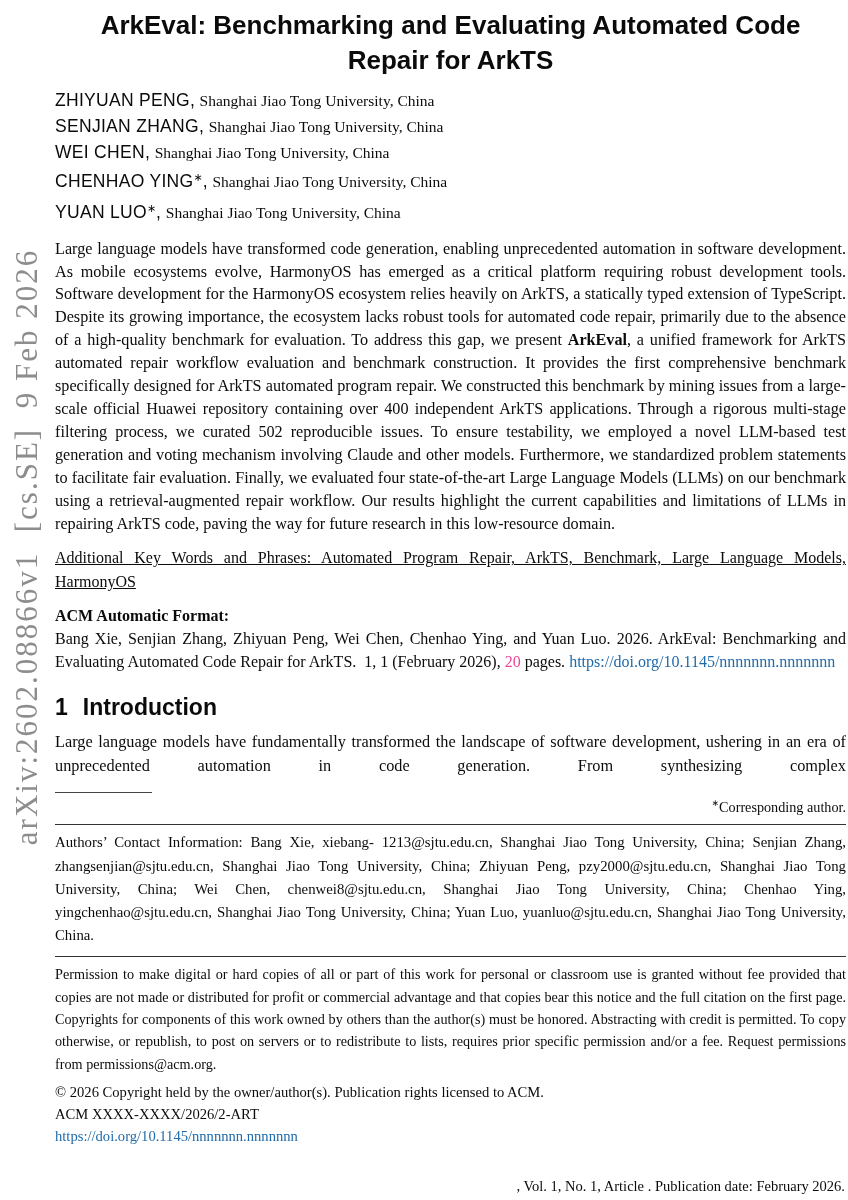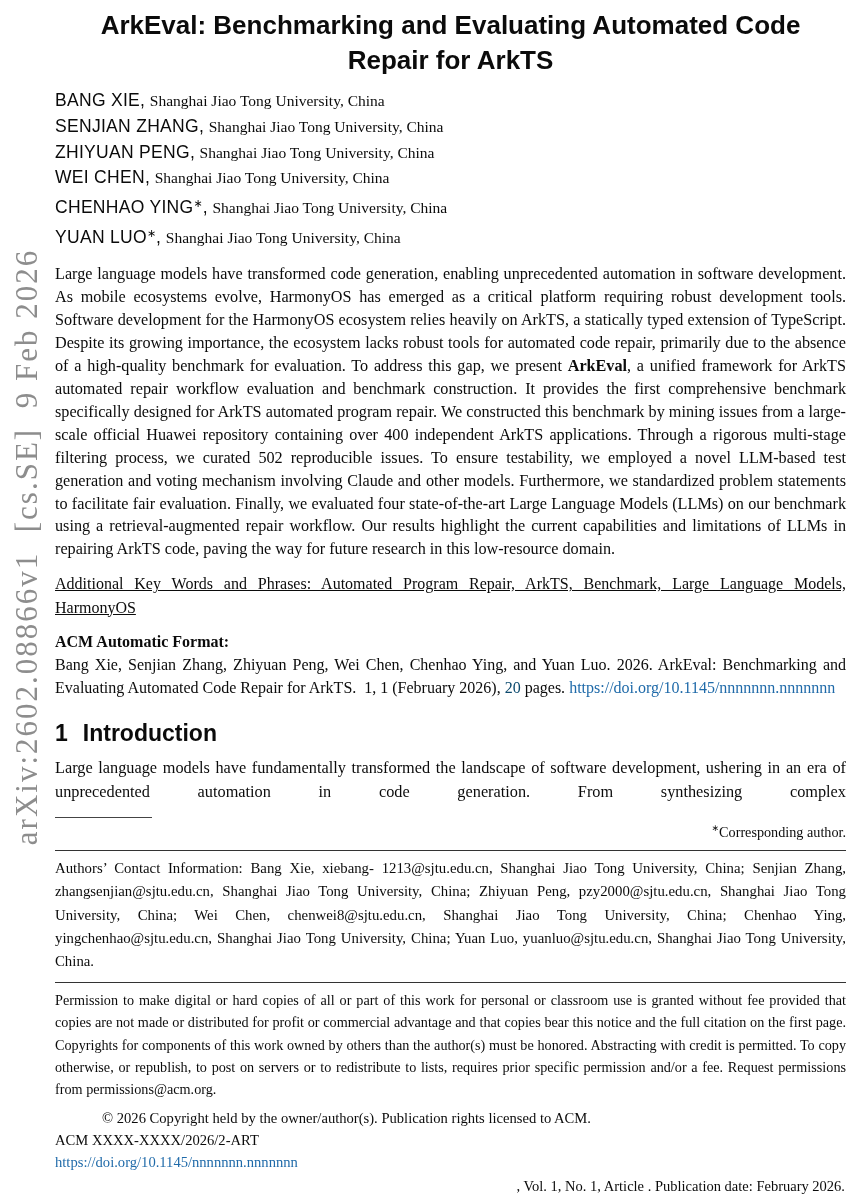--- a/index.html
+++ b/index.html
@@ -110,21 +110,21 @@
     font-size:14.8px;
     line-height:23.2px;
     text-align:justify;
   }
   .permission{
     margin-top:6px;
     font-size:14.2px;
     line-height:22.3px;
     text-align:justify;
   }
-  .copyright-line{margin-top:6px;font-size:14.6px;line-height:22px;margin-left:47px;}
+  .copyright-line{margin-top:6px;font-size:14.6px;line-height:22px;}
   .issn-line{font-size:14.6px;line-height:22px;}
   .doi-line{font-size:14.6px;line-height:22px;}
   .doi-line a{text-decoration:none;}
   .footer{
     position:absolute;
     right:3px;bottom:5px;
     font-size:14.5px;
     font-family:"Liberation Serif", serif;
     text-align:center;
   }
@@ -137,36 +137,35 @@
 
 <div class="page" style="color: rgb(11, 11, 11);">
 
   <div class="arxiv-stamp" style="color: rgb(141, 141, 141);">arXiv:2602.08866v1  [cs.SE]  9 Feb 2026</div>
 
   <div class="content">
 
     <h1 class="title"><span>ArkEval: Benchmarking and Evaluating Automated Code</span><br><span>Repair for ArkTS</span></h1>
 
     <div class="author-list">
-        <div class="author-row"><span class="author-name">BANG XIE</span><span class="author-comma">, </span><span class="author-aff">Shanghai Jiao Tong University, China</span></div>
+        <div class="author-row"><span class="author-name">ZHIYUAN PENG</span><span class="author-comma">, </span><span class="author-aff">Shanghai Jiao Tong University, China</span></div>
         <div class="author-row"><span class="author-name">SENJIAN ZHANG</span><span class="author-comma">, </span><span class="author-aff">Shanghai Jiao Tong University, China</span></div>
-        <div class="author-row"><span class="author-name">ZHIYUAN PENG</span><span class="author-comma">, </span><span class="author-aff">Shanghai Jiao Tong University, China</span></div>
         <div class="author-row"><span class="author-name">WEI CHEN</span><span class="author-comma">, </span><span class="author-aff">Shanghai Jiao Tong University, China</span></div>
         <div class="author-row"><span class="author-name">CHENHAO YING</span><sup class="author-note">∗</sup><span class="author-comma">, </span><span class="author-aff">Shanghai Jiao Tong University, China</span></div>
         <div class="author-row"><span class="author-name">YUAN LUO</span><sup class="author-note">∗</sup><span class="author-comma">, </span><span class="author-aff">Shanghai Jiao Tong University, China</span></div>
       </div>
 
     <p class="abstract"><span>Large language models have transformed code generation, enabling unprecedented automation in software development. As mobile ecosystems evolve, HarmonyOS has emerged as a critical platform requiring robust development tools. Software development for the HarmonyOS ecosystem relies heavily on ArkTS, a statically typed extension of TypeScript. Despite its growing importance, the ecosystem lacks robust tools for automated code repair, primarily due to the absence of a high-quality benchmark for evaluation. To address this gap, we present </span><span class="b">ArkEval</span><span>, a unified framework for ArkTS automated repair workflow evaluation and benchmark construction. It provides the first comprehensive benchmark specifically designed for ArkTS automated program repair. We constructed this benchmark by mining issues from a large-scale official Huawei repository containing over 400 independent ArkTS applications. Through a rigorous multi-stage filtering process, we curated 502 reproducible issues. To ensure testability, we employed a novel LLM-based test generation and voting mechanism involving Claude and other models. Furthermore, we standardized problem statements to facilitate fair evaluation. Finally, we evaluated four state-of-the-art Large Language Models (LLMs) on our benchmark using a retrieval-augmented repair workflow. Our results highlight the current capabilities and limitations of LLMs in repairing ArkTS code, paving the way for future research in this low-resource domain.</span></p>
 
 
     <p class="keywords">Additional Key Words and Phrases: Automated Program Repair, ArkTS, Benchmark, Large Language Models, HarmonyOS</p>
 
     <div class="acm-ref-block">
       <div class="acm-ref-heading">ACM Automatic Format:</div>
-      <div class="acm-ref-text"><span>Bang Xie, Senjian Zhang, Zhiyuan Peng, Wei Chen, Chenhao Ying, and Yuan Luo. 2026. ArkEval: Benchmarking and Evaluating Automated Code Repair for ArkTS.&nbsp; 1, 1 (February 2026), </span><span style="color: #0c4a6e;">20</span><span> pages. </span><a class="lnk" style="color: rgb(31, 106, 169);">https://doi.org/10.1145/nnnnnnn.nnnnnnn</a></div>
+      <div class="acm-ref-text"><span>Bang Xie, Senjian Zhang, Zhiyuan Peng, Wei Chen, Chenhao Ying, and Yuan Luo. 2026. ArkEval: Benchmarking and Evaluating Automated Code Repair for ArkTS.&nbsp; 1, 1 (February 2026), </span><span style="color: #ec4899;">20</span><span> pages. </span><a class="lnk" style="color: rgb(31, 106, 169);">https://doi.org/10.1145/nnnnnnn.nnnnnnn</a></div>
     </div>
 
     <div class="section-heading">
       <span class="sec-num">1</span><span>Introduction</span>
     </div>
 
     <p class="intro-par">Large language models have fundamentally transformed the landscape of software development, ushering in an era of unprecedented automation in code generation. From synthesizing complex</p>
 
     <div class="footnote-rule"></div>
 

